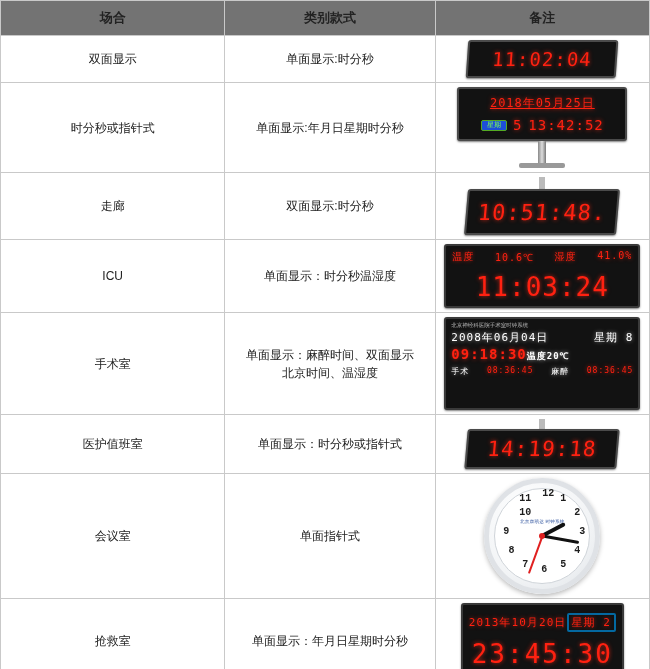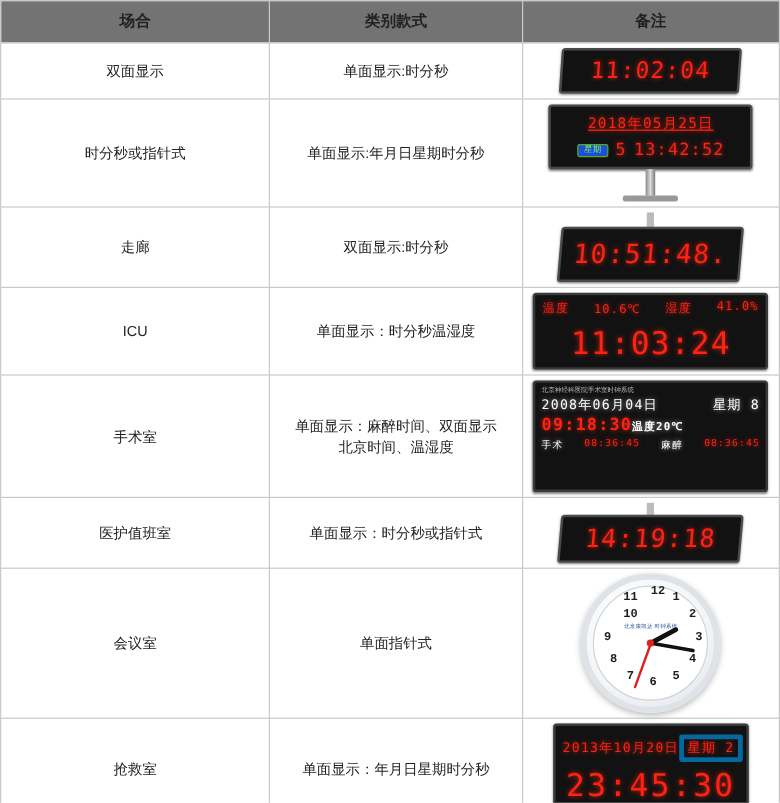--- a/index.html
+++ b/index.html
@@ -150,21 +150,21 @@
          background:#e02020; border-radius:50%; }
   .brand { position:absolute; left:50%; top:34%; transform:translateX(-50%);
            font-size:4.6px; color:#2a4f9b; white-space:nowrap; letter-spacing:.2px; }
 
   
   .r8-clock {
     width: 163px; height: 76px; justify-content:space-around;
     padding: 4px 6px; box-sizing:border-box; border-color:#3a3a3a;
   }
   .r8-top { display:flex; align-items:center; justify-content:space-between; width:100%; font-size:11px; }
-  .r8-week { border:4px solid #0369a1; padding:0 3px; border-radius:2px; }
+  .r8-week { border:2px solid #0369a1; padding:0 3px; border-radius:2px; }
   .r8-main { font-size:26px; width:100%; text-align:center; letter-spacing:2px; }
 
   
   .r9-wrap { display:flex; flex-direction:column; align-items:center; }
   .r9-pole { width: 9px; height: 26px; background: linear-gradient(90deg,#7d7d7d,#e2e2e2,#6f6f6f); }
 </style>
 </head>
 <body>
 
 <table class="spec-table">

